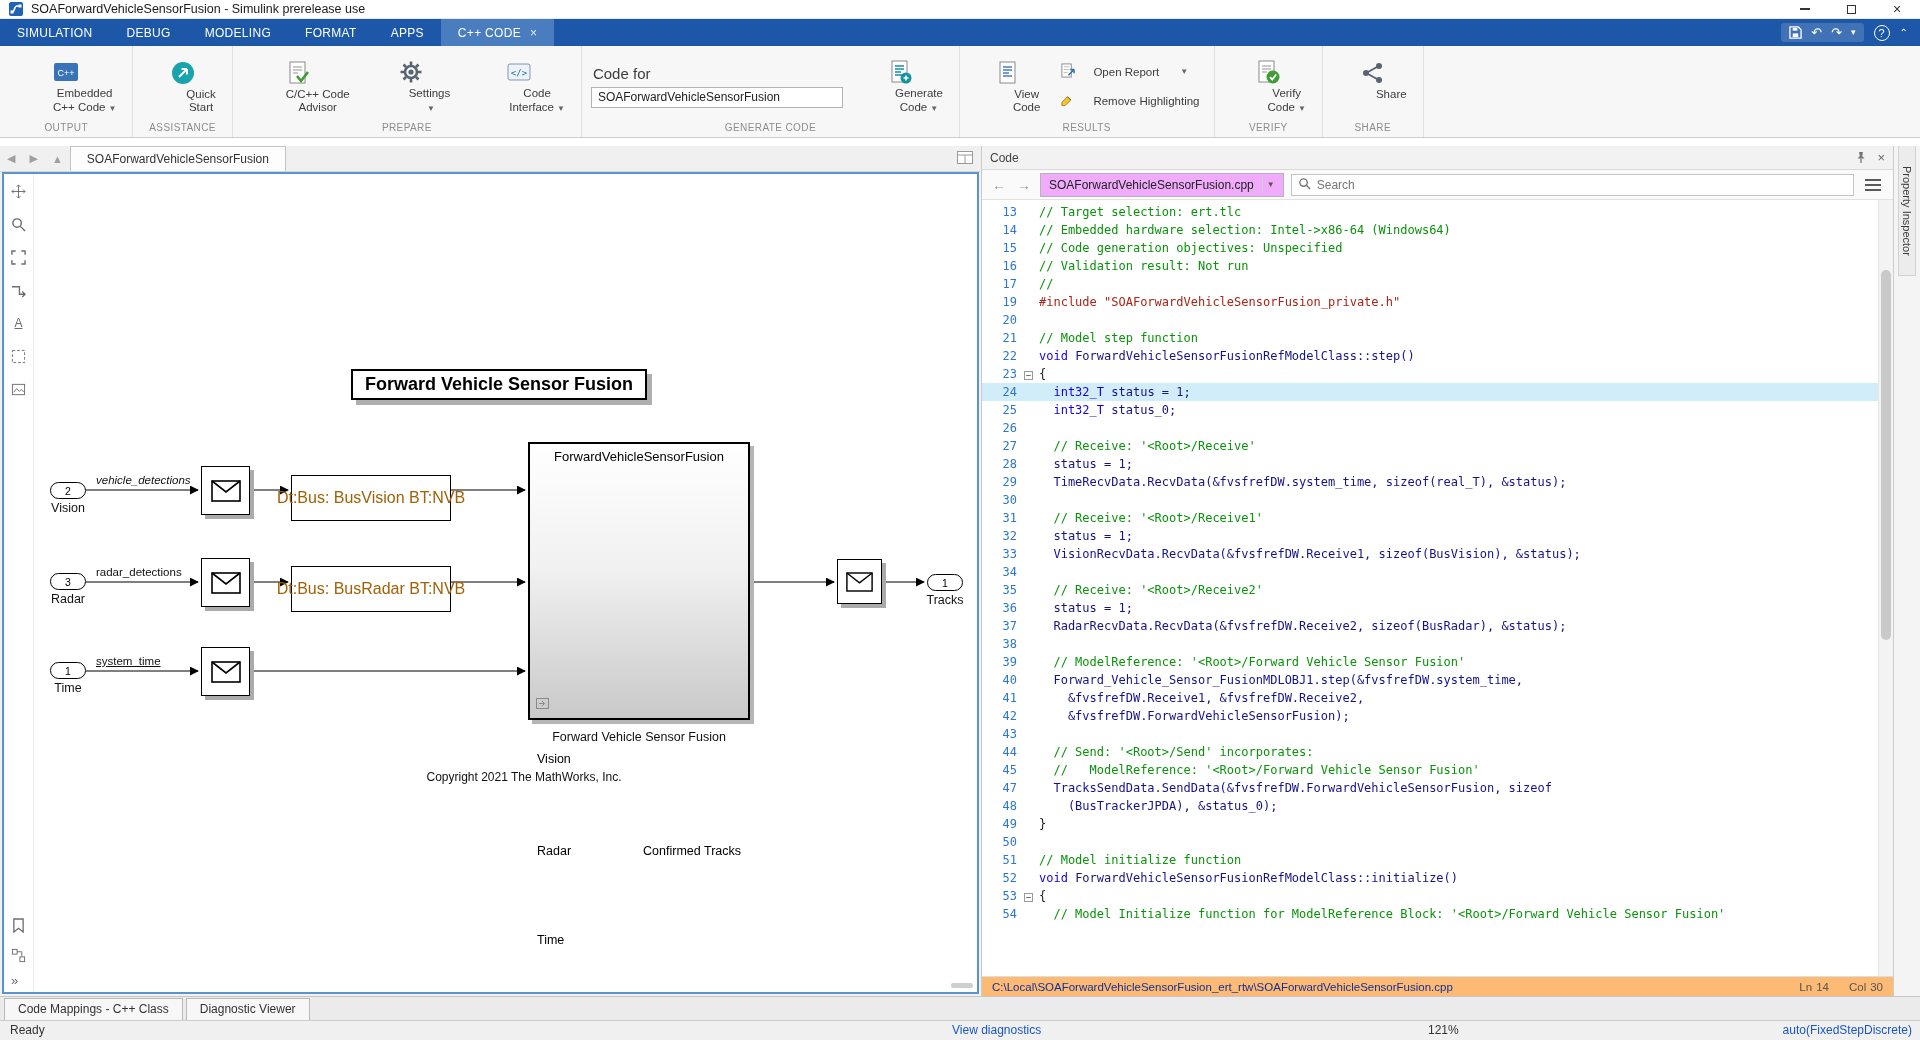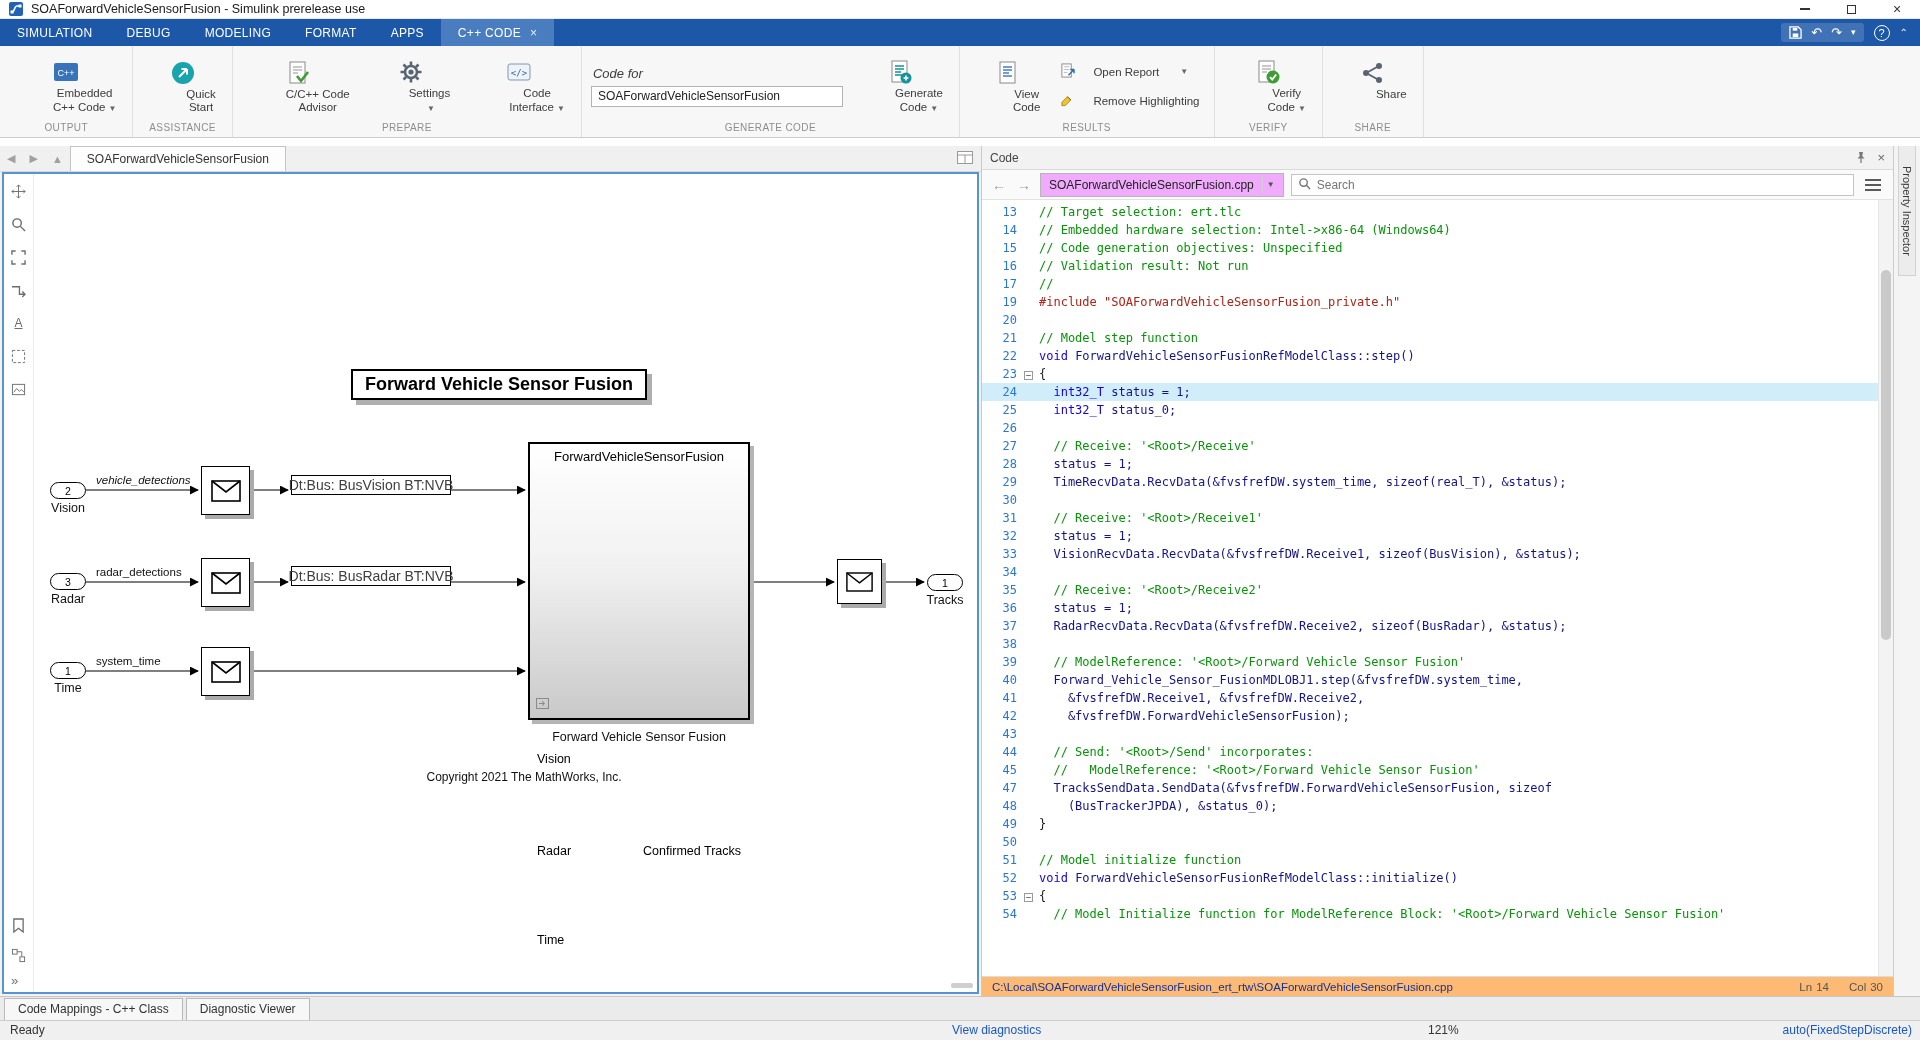--- a/index.html
+++ b/index.html
@@ -30,21 +30,21 @@
   .rgroup { display:flex; flex-direction:column; padding:5px 9px 1px; border-right:1px solid #e0e0e0; }
   .rbtns { flex:1; display:flex; align-items:center; gap:8px; }
   .glabel { height:15px; font-size:10px; color:#8d8d8d; text-align:center; letter-spacing:.4px; padding-top:1px; }
   .bigbtn { display:flex; flex-direction:column; align-items:center; padding:2px 7px; min-width:54px; border-radius:3px; }
   .ricon { height:30px; display:flex; align-items:center; justify-content:center; }
   .bl { font-size:11.5px; color:#3c3c3c; line-height:13.5px; text-align:left; white-space:nowrap;padding-left:37px; }
   .dd { font-size:8px; color:#666; margin-left:3px; }
   .vstack { display:flex; flex-direction:column; justify-content:center; gap:8px; height:66px; }
   .smallbtn { display:flex; align-items:center; gap:18px; font-size:11.5px; color:#3c3c3c; padding:2px 5px; white-space:nowrap; }
   .codefor { display:flex; flex-direction:column; justify-content:center; height:66px; }
-  .cf-label { font-size:13px; color:#3c3c3c; margin:0 0 5px 2px;font-style:italic; }
+  .cf-label { font-size:15px; color:#3c3c3c; margin:0 0 5px 2px; }
   .cf-input { width:252px; height:21px; border:1px solid #b3b3b3; font-family:"Liberation Sans",sans-serif; font-size:12px; padding:1px 6px; color:#222; background:#fff; }
 
   
   .main { position:absolute; top:146px; left:0; right:0; bottom:44px; display:flex; }
 
   
   .left-panel { width:982px; display:flex; flex-direction:column; border-right:1px solid #c9c9c9; background:#f2f2f2; }
   .doc-tabbar { height:26px; background:#f0f0f0; display:flex; align-items:center; border-bottom:1px solid #d8d8d8; }
   .nav-ic { color:#a0a0a0; font-size:11px; padding:0 7px; }
   .doc-tab { height:100%; display:flex; align-items:center; background:#fdfdfd; border:1px solid #c4c4c4; border-bottom:none; padding:0 16px; font-size:12px; color:#333; }
@@ -57,21 +57,21 @@
   .canvas { flex:1; position:relative; background:#fff; }
   .canvas svg.wires { position:absolute; left:0; top:0; }
 
   
   .anno-title { position:absolute; left:317px; top:195px; width:296px; height:31px; border:2px solid #000; background:#fff; box-shadow:5px 5px 0 rgba(110,110,110,.55); display:flex; align-items:center; justify-content:center; font-size:18px; font-weight:bold; color:#000; }
   .inport { position:absolute; width:36px; height:17px; border:1.2px solid #000; border-radius:9px; background:#fff; display:flex; align-items:center; justify-content:center; font-size:10.5px; color:#000; }
   .port-label { position:absolute; font-size:12.5px; color:#111; width:70px; text-align:center; }
   .sig-label { position:absolute; font-size:11.5px; color:#111; }
   .msgblk { position:absolute; width:49px; height:49px; border:1.6px solid #000; background:#fff; box-shadow:4px 4px 0 #ababab; display:flex; align-items:center; justify-content:center; }
   .msgblk.send { width:45px; height:45px; }
-  .dtblk { position:absolute; width:160px; height:20px; border:1.5px solid #000; background:#fff; display:flex; align-items:center; justify-content:center; font-size:14px; color:#404040; white-space:nowrap; }
+  .dtblk { position:absolute; width:160px; height:46px; border:1.5px solid #000; background:#fff; display:flex; align-items:center; justify-content:center; font-size:16px; color:#a16207; white-space:nowrap; }
   .modelblk { position:absolute; left:494px; top:268px; width:222px; height:278px; border:2px solid #000; background:linear-gradient(180deg,#ffffff 0%,#f1f1f1 45%,#c9c9c9 100%); box-shadow:4px 4px 0 #b5b5b5; }
   .modelblk .mtitle { position:absolute; top:5px; left:0; right:0; text-align:center; font-size:13px; color:#000; }
   .modelblk .pin-l { position:absolute; left:7px; font-size:12.5px; color:#000; }
   .modelblk .pin-r { position:absolute; right:7px; font-size:12.5px; color:#000; }
   .modelblk .badge { position:absolute; left:6px; bottom:5px; }
   .blk-caption { position:absolute; font-size:12.5px; color:#111; text-align:center; }
   .copyright { position:absolute; left:360px; top:596px; width:260px; text-align:center; font-size:12px; color:#111; }
   .mini-hscroll { position:absolute; right:4px; bottom:4px; width:22px; height:5px; background:#cfcfcf; border-radius:2px; }
 
   
@@ -450,21 +450,21 @@
           <div class="inport" style="left:16px; top:399px;">
               <span>3</span>
             </div>
           <div class="port-label" style="left:-1px; top:418px;">Radar</div>
           <div class="sig-label" style="left:62px; top:392px;">radar_detections</div>
 
           <div class="inport" style="left:16px; top:488px;">
               <span>1</span>
             </div>
           <div class="port-label" style="left:-1px; top:507px;">Time</div>
-          <div class="sig-label" style="left:62px; top:481px;">system_time</div>
+          <div class="sig-label" style="left:62px; top:481px;text-decoration:underline;">system_time</div>
 
           <div class="msgblk" style="left:167px; top:292px;">
             <svg width="30" height="22" viewBox="0 0 30 22">
                 <rect x="1" y="1" width="28" height="20" fill="#fff" stroke="#000" stroke-width="1.6"></rect>
                 <path d="M1 1 L15 12 L29 1" fill="none" stroke="#000" stroke-width="1.6"></path>
               </svg>
           </div>
           <div class="msgblk" style="left:167px; top:384px;">
             <svg width="30" height="22" viewBox="0 0 30 22">
                 <rect x="1" y="1" width="28" height="20" fill="#fff" stroke="#000" stroke-width="1.6"></rect>

